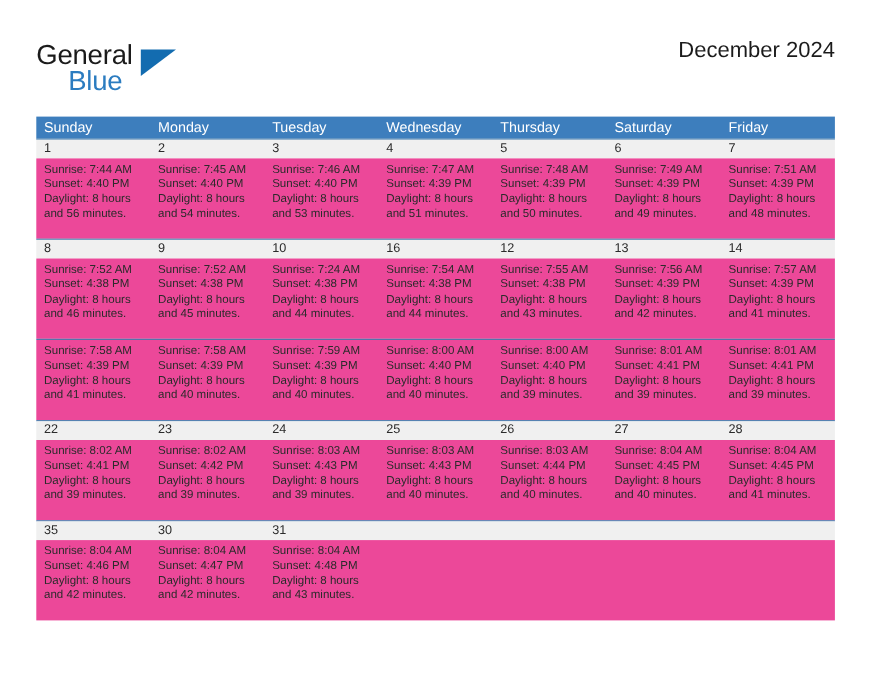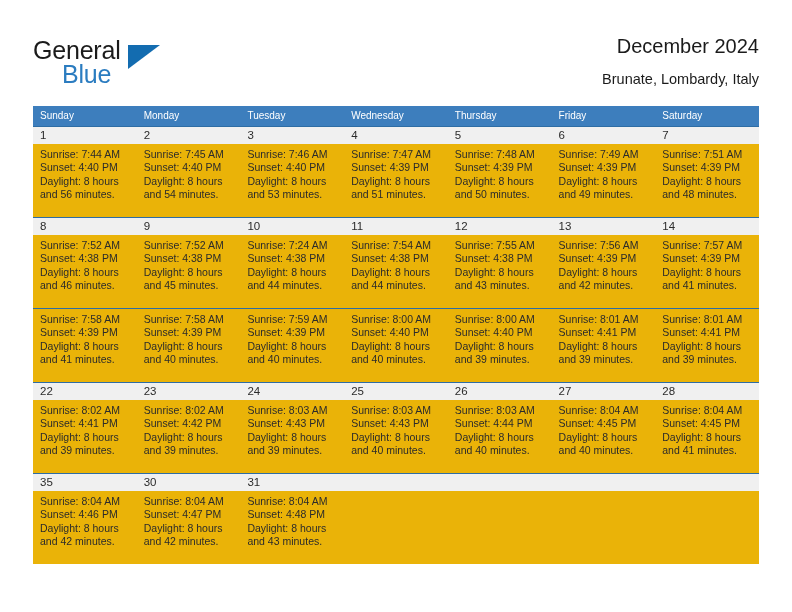--- a/index.html
+++ b/index.html
@@ -84,21 +84,21 @@
     width: 726px;
   }
   .weekday-header {
     display: grid;
     grid-template-columns: repeat(7, 1fr);
     background: #3d7ebd;
     height: 20px;
   }
   .weekday {
     color: #ffffff;
-    font-size: 10px;
+    font-size: 13px;
     line-height: 20px;
     padding-left: 7px;
     white-space: nowrap;
     overflow: hidden;
   }
 
   .week-row {
     position: relative;
     border-top: 1.5px solid #2e6da4;
   }
@@ -112,21 +112,21 @@
   }
   .daynum {
     font-size: 11.5px;
     color: #2b2b2b;
     line-height: 17px;
     padding-left: 7px;
   }
   .detail-band {
     display: grid;
     grid-template-columns: repeat(7, 1fr);
-    background: #eab308;
+    background: #ec4899;
     height: 73px;
   }
   .detail {
     padding: 4px 8px 0 7px;
     font-size: 10.5px;
     line-height: 13.4px;
     color: #2b2b2b;
   }
   .detail div { white-space: nowrap; }
 </style>
@@ -138,35 +138,34 @@
   <div class="masthead">
 
     <div class="brand">
       <span class="brand-general">General</span>
       <span class="brand-triangle"></span>
       <span class="brand-blue">Blue</span>
     </div>
 
     <div class="title-block">
       <div class="cal-title">December 2024</div>
-      <div class="cal-subtitle">Brunate, Lombardy, Italy</div>
     </div>
 
   </div>
 
   <div class="calendar">
 
     <div class="weekday-header">
       <div class="weekday">Sunday</div>
       <div class="weekday">Monday</div>
       <div class="weekday">Tuesday</div>
       <div class="weekday">Wednesday</div>
       <div class="weekday">Thursday</div>
+      <div class="weekday">Saturday</div>
       <div class="weekday">Friday</div>
-      <div class="weekday">Saturday</div>
     </div>
 
     <div class="week-row">
       <div class="daynum-band">
         <div class="daynum">1</div>
         <div class="daynum">2</div>
         <div class="daynum">3</div>
         <div class="daynum">4</div>
         <div class="daynum">5</div>
         <div class="daynum">6</div>
@@ -216,21 +215,21 @@
           <div>and 48 minutes.</div>
         </div>
       </div>
     </div>
 
     <div class="week-row">
       <div class="daynum-band">
         <div class="daynum">8</div>
         <div class="daynum">9</div>
         <div class="daynum">10</div>
-        <div class="daynum">11</div>
+        <div class="daynum">16</div>
         <div class="daynum">12</div>
         <div class="daynum">13</div>
         <div class="daynum">14</div>
       </div>
       <div class="detail-band">
         <div class="detail">
           <div>Sunrise: 7:52 AM</div>
           <div>Sunset: 4:38 PM</div>
           <div>Daylight: 8 hours</div>
           <div>and 46 minutes.</div>

